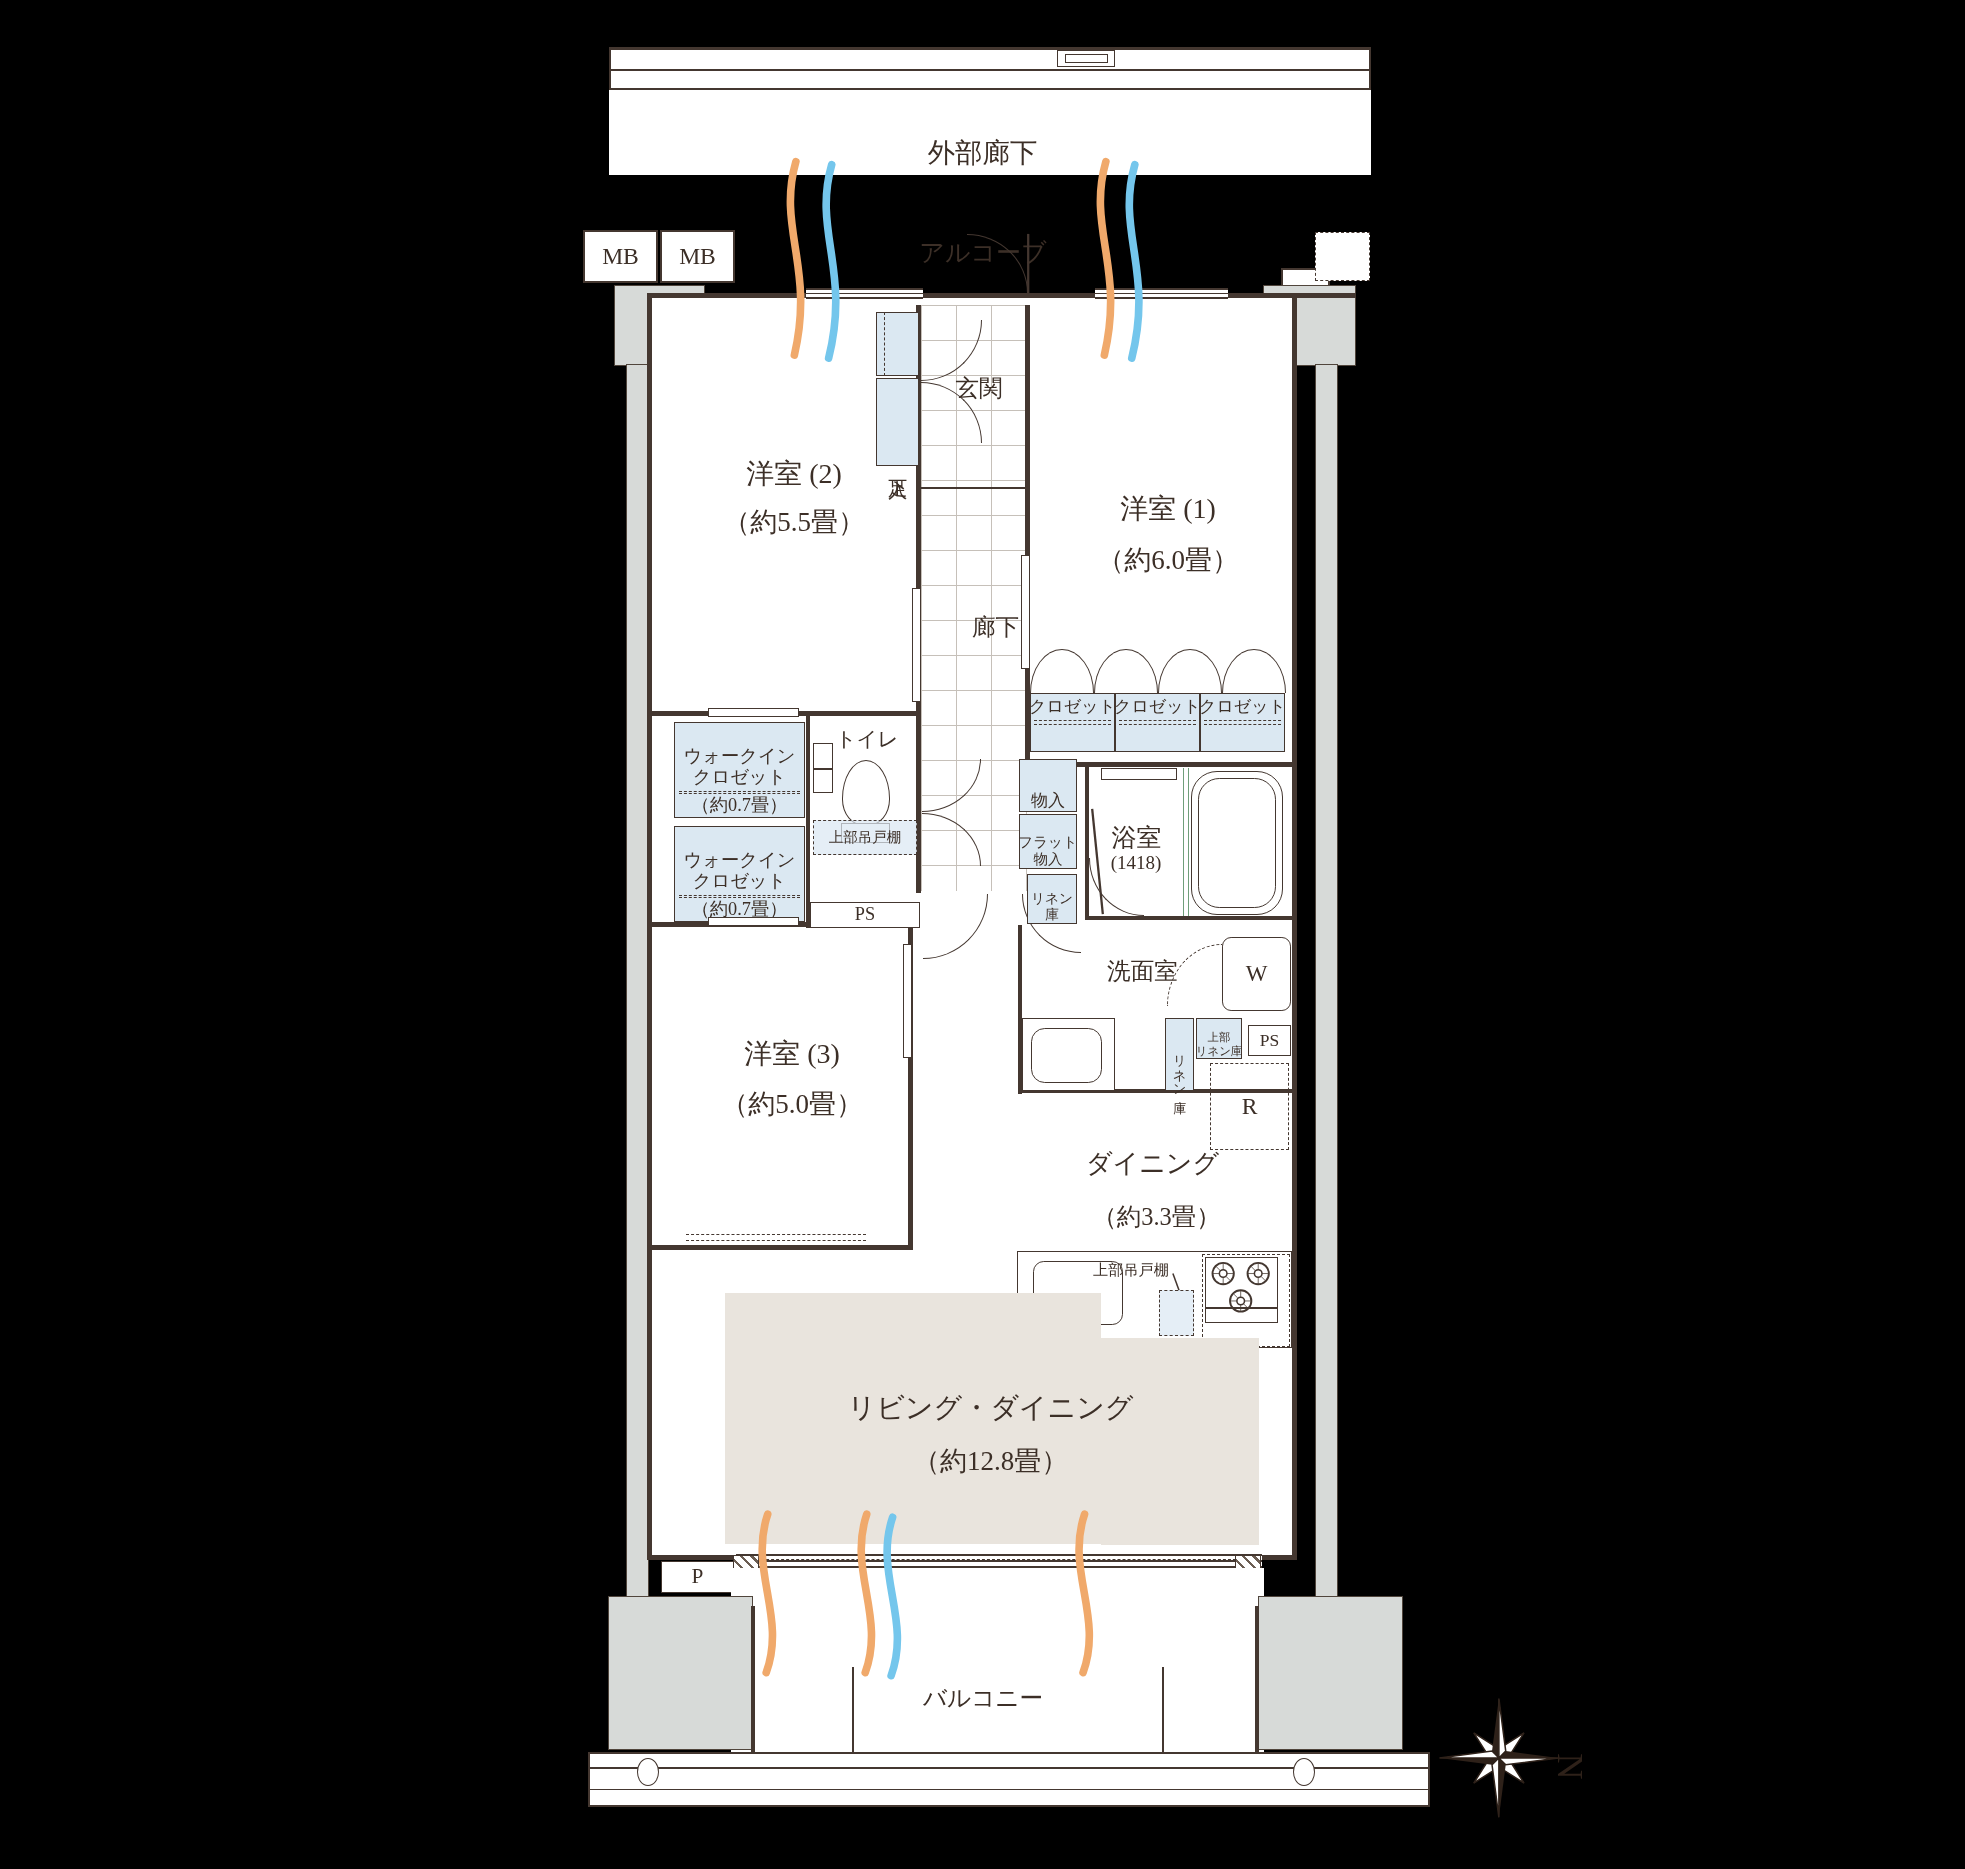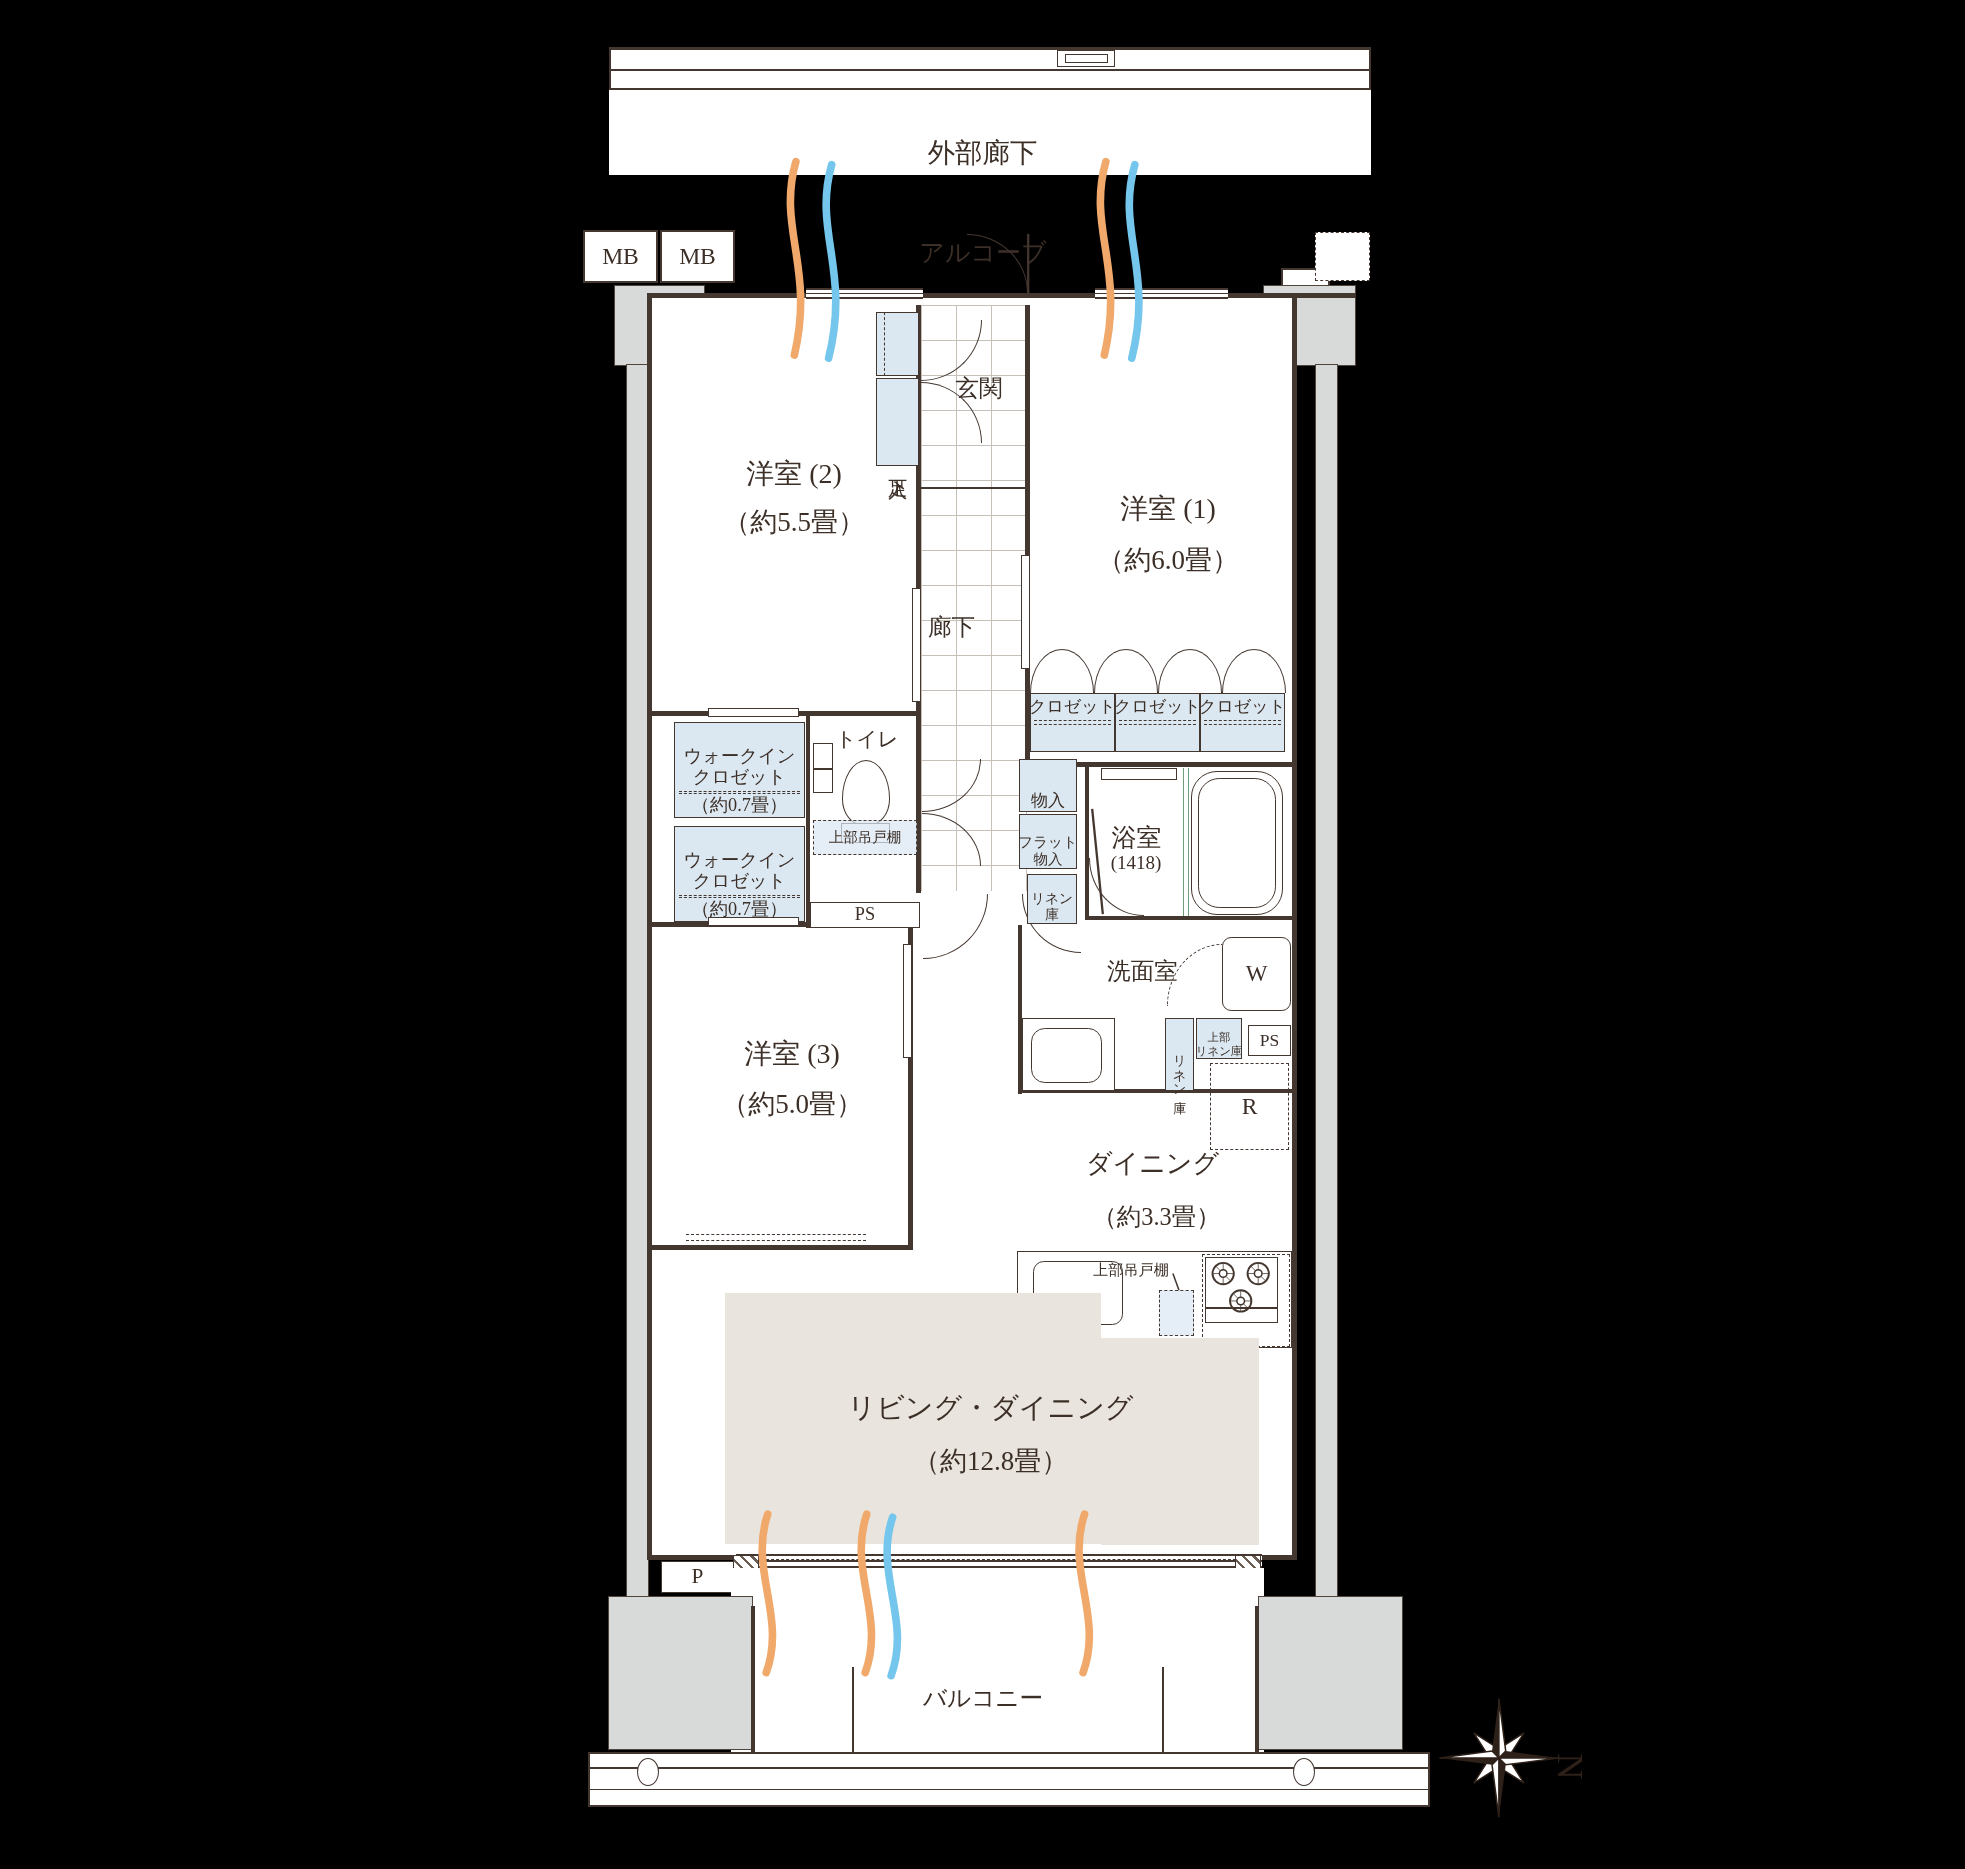--- a/index.html
+++ b/index.html
@@ -91,21 +91,21 @@
   <div class="lbl" style="left:695px;top:457px;width:198px;font-size:28px;">洋室 (2)</div>
   <div class="lbl" style="left:695px;top:507px;width:198px;font-size:27px;">（約5.5畳）</div>
   <div class="slide" style="left:912px;top:588px;width:9.1px;height:114px;"></div>
 
   <div class="blue" style="left:876px;top:312px;width:43px;height:64px;"></div>
   <div class="dashline" style="left:884px;top:312px;width:0;height:64px;border-top:none;border-left:1.5px dashed #443730;"></div>
   <div class="blue" style="left:876px;top:378px;width:43px;height:88px;">
     <span class="lbl vtext" style="position:static;font-size:19px;">下足入</span>
   </div>
   <div class="lbl" style="left:944px;top:375px;width:70px;font-size:23.6px;">玄関</div>
-  <div class="lbl" style="left:918px;top:614px;width:67px;font-size:23.6px;">廊下</div>
+  <div class="lbl" style="left:962px;top:614px;width:67px;font-size:23.6px;">廊下</div>
 
   <div class="arc" style="left:967px;top:234px;width:61px;height:59px;border-top-width:1.5px;border-right-width:1.5px;border-top-right-radius:100%;"></div>
   <div class="arc" style="left:921px;top:320px;width:61px;height:61px;border-bottom-width:1.5px;border-right-width:1.5px;border-bottom-right-radius:100%;"></div>
   <div class="arc" style="left:921px;top:382px;width:61px;height:61px;border-top-width:1.5px;border-right-width:1.5px;border-top-right-radius:100%;"></div>
 
   <div class="lbl" style="left:1069px;top:492px;width:198px;font-size:28px;">洋室 (1)</div>
   <div class="lbl" style="left:1069px;top:545px;width:198px;font-size:27px;">（約6.0畳）</div>
   <div class="slide" style="left:1021px;top:555px;width:9.1px;height:114px;"></div>
 
   <div class="arc" style="left:1030px;top:649px;width:64px;height:44px;border-top-width:1.5px;border-left-width:1.5px;border-right-width:1.5px;border-radius:50% 50% 0 0 / 100% 100% 0 0;"></div>

